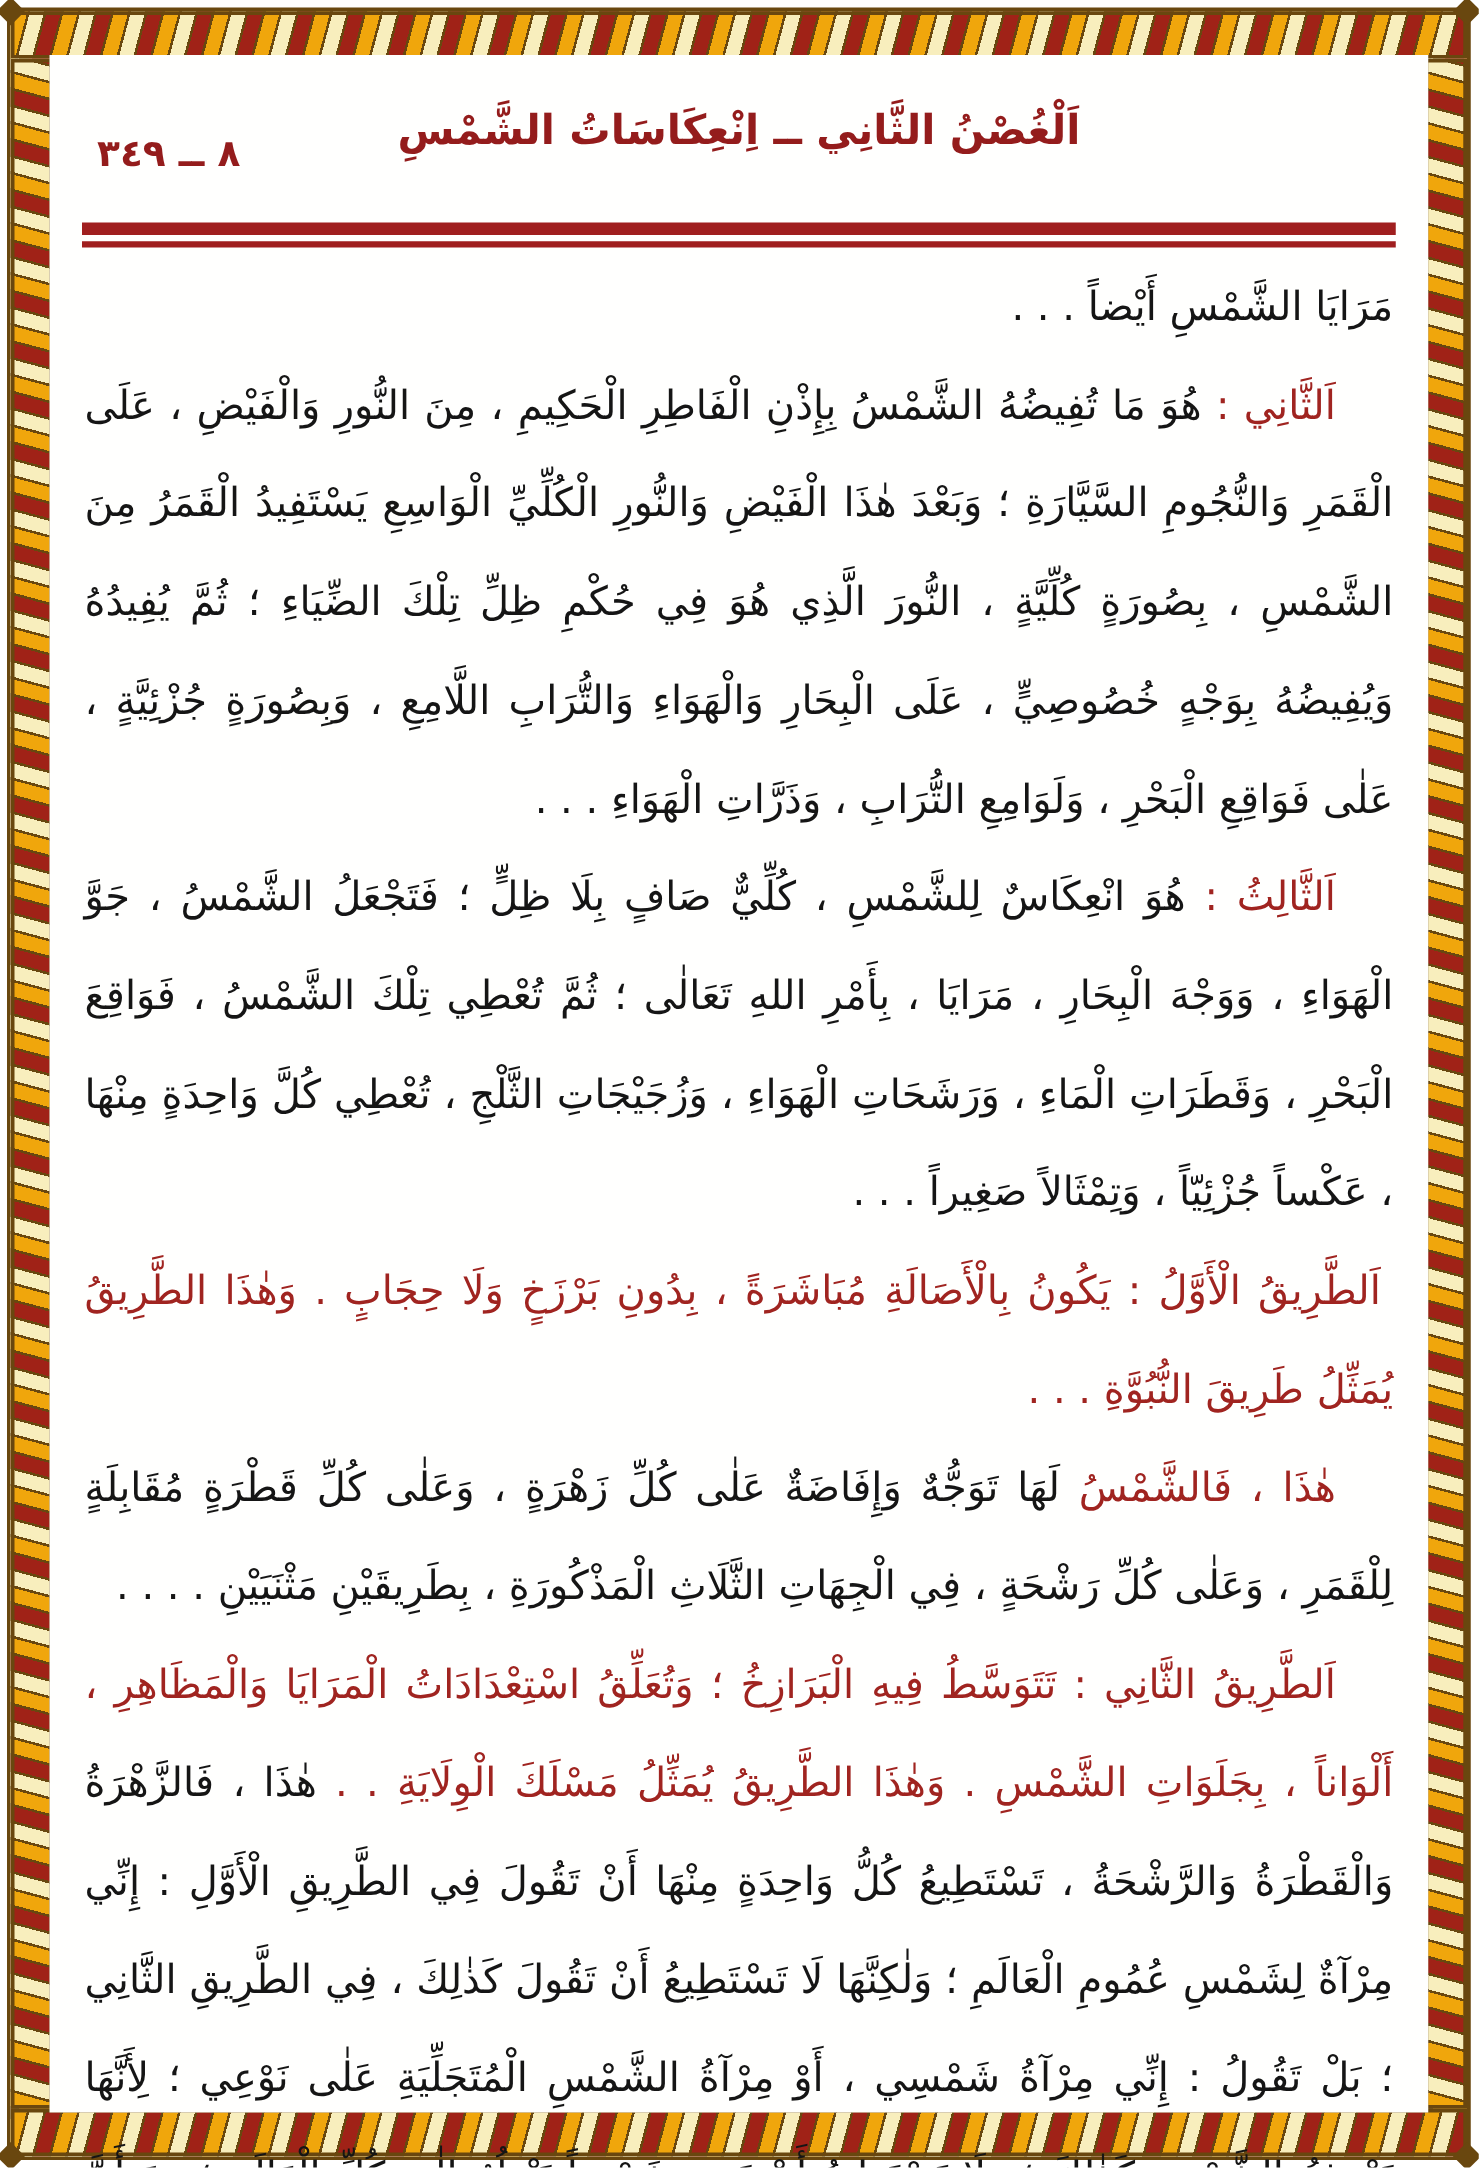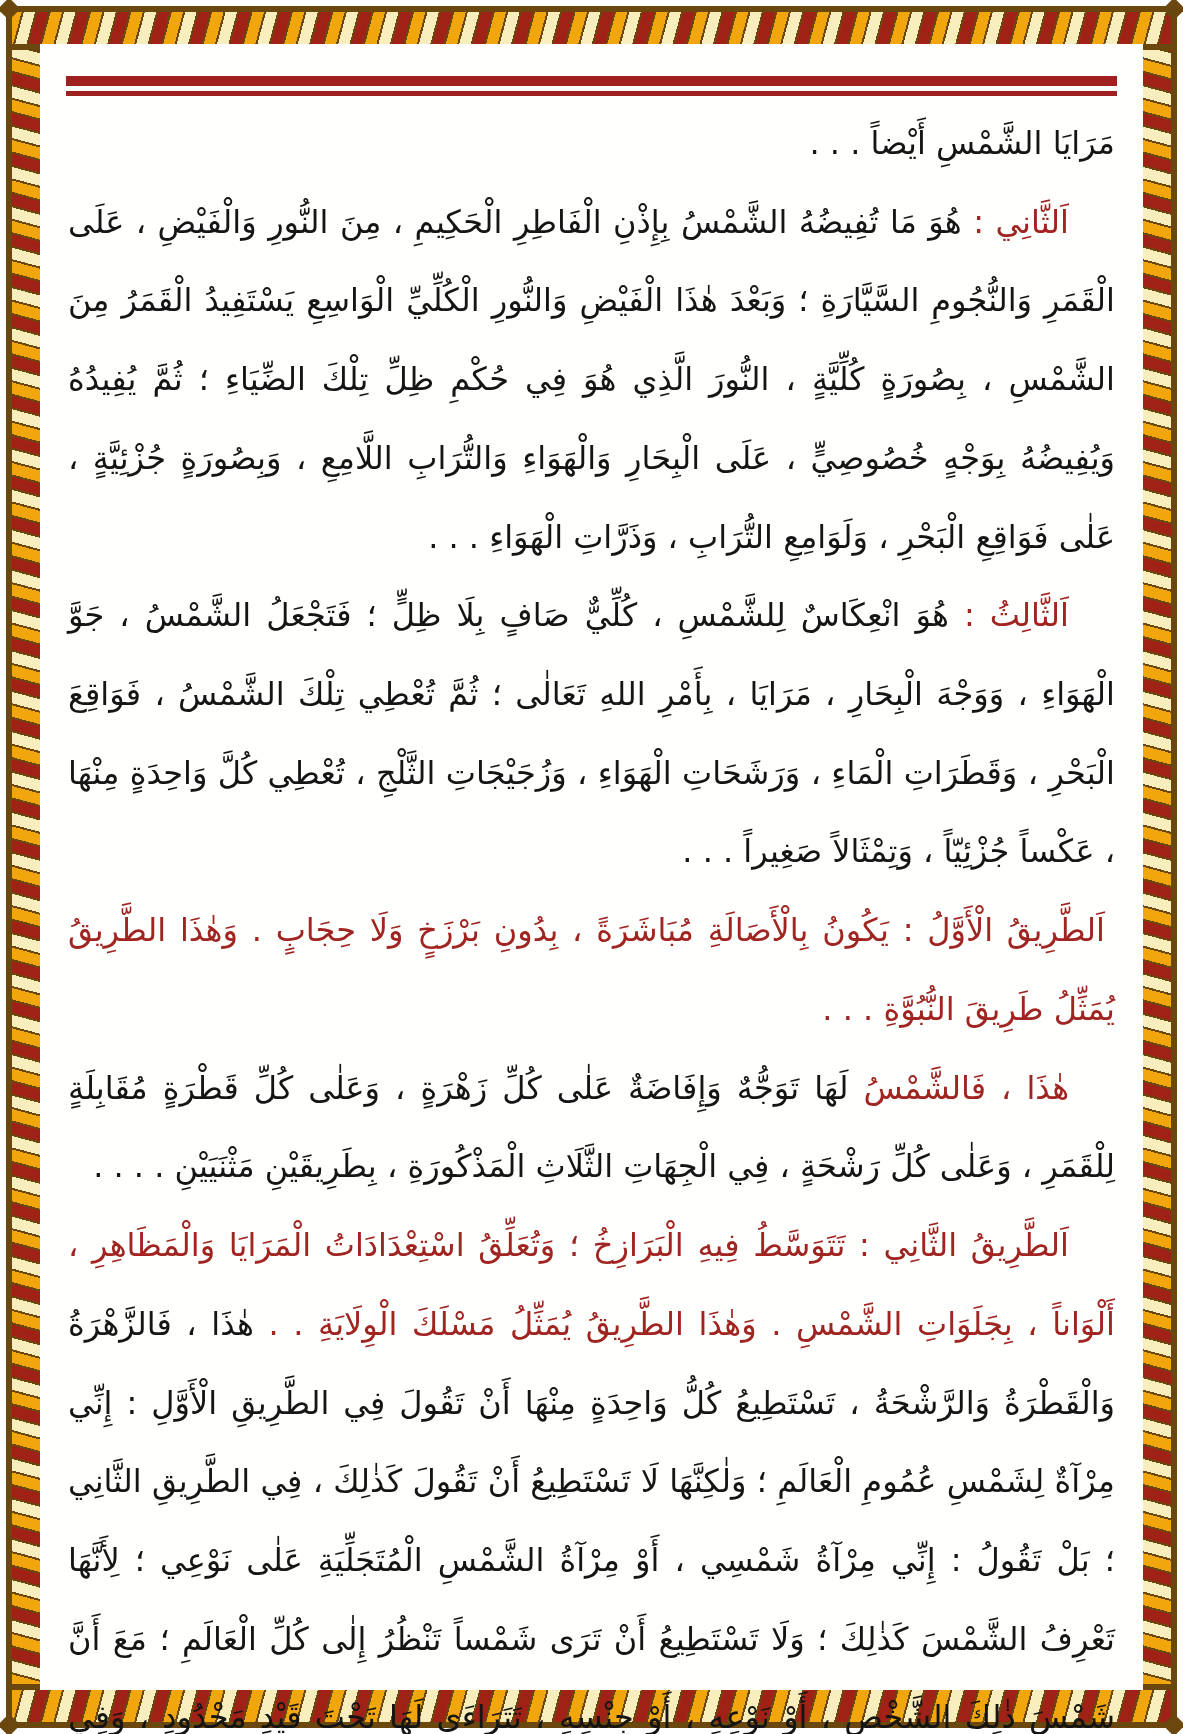--- a/index.html
+++ b/index.html
@@ -106,20 +106,24 @@
   <div class="strip v right"></div>
   <div class="corner-knob tl"></div>
   <div class="corner-knob tr"></div>
   <div class="corner-knob bl"></div>
   <div class="corner-knob br"></div>
 </div>
 
 <div class="page">
   <div class="content">
 
+    <div class="header">
+      <h1 class="title">اَلْغُصْنُ الثَّانِي ــ اِنْعِكَاسَاتُ الشَّمْسِ</h1>
+      <div class="pagenum">٨ ــ ٣٤٩</div>
+    </div>
 
     <div class="rules">
       <div class="rule-thick"></div>
       <div class="rule-thin"></div>
     </div>
 
     <div class="body-text">
         <p class="para indent-none"><span class="seg black">مَرَايَا الشَّمْسِ أَيْضاً . . .</span></p>
         <p class="para indent-normal"><span class="seg red">اَلثَّانِي : </span><span class="seg black">هُوَ مَا تُفِيضُهُ الشَّمْسُ بِإِذْنِ الْفَاطِرِ الْحَكِيمِ ، مِنَ النُّورِ وَالْفَيْضِ ، عَلَى الْقَمَرِ وَالنُّجُومِ السَّيَّارَةِ ؛ وَبَعْدَ هٰذَا الْفَيْضِ وَالنُّورِ الْكُلِّيِّ الْوَاسِعِ يَسْتَفِيدُ الْقَمَرُ مِنَ الشَّمْسِ ، بِصُورَةٍ كُلِّيَّةٍ ، النُّورَ الَّذِي هُوَ فِي حُكْمِ ظِلِّ تِلْكَ الضِّيَاءِ ؛ ثُمَّ يُفِيدُهُ وَيُفِيضُهُ بِوَجْهٍ خُصُوصِيٍّ ، عَلَى الْبِحَارِ وَالْهَوَاءِ وَالتُّرَابِ اللَّامِعِ ، وَبِصُورَةٍ جُزْئِيَّةٍ ، عَلٰى فَوَاقِعِ الْبَحْرِ ، وَلَوَامِعِ التُّرَابِ ، وَذَرَّاتِ الْهَوَاءِ . . .</span></p>
         <p class="para indent-normal"><span class="seg red">اَلثَّالِثُ : </span><span class="seg black">هُوَ انْعِكَاسٌ لِلشَّمْسِ ، كُلِّيٌّ صَافٍ بِلَا ظِلٍّ ؛ فَتَجْعَلُ الشَّمْسُ ، جَوَّ الْهَوَاءِ ، وَوَجْهَ الْبِحَارِ ، مَرَايَا ، بِأَمْرِ اللهِ تَعَالٰى ؛ ثُمَّ تُعْطِي تِلْكَ الشَّمْسُ ، فَوَاقِعَ الْبَحْرِ ، وَقَطَرَاتِ الْمَاءِ ، وَرَشَحَاتِ الْهَوَاءِ ، وَزُجَيْجَاتِ الثَّلْجِ ، تُعْطِي كُلَّ وَاحِدَةٍ مِنْهَا ، عَكْساً جُزْئِيّاً ، وَتِمْثَالاً صَغِيراً . . .</span></p>

